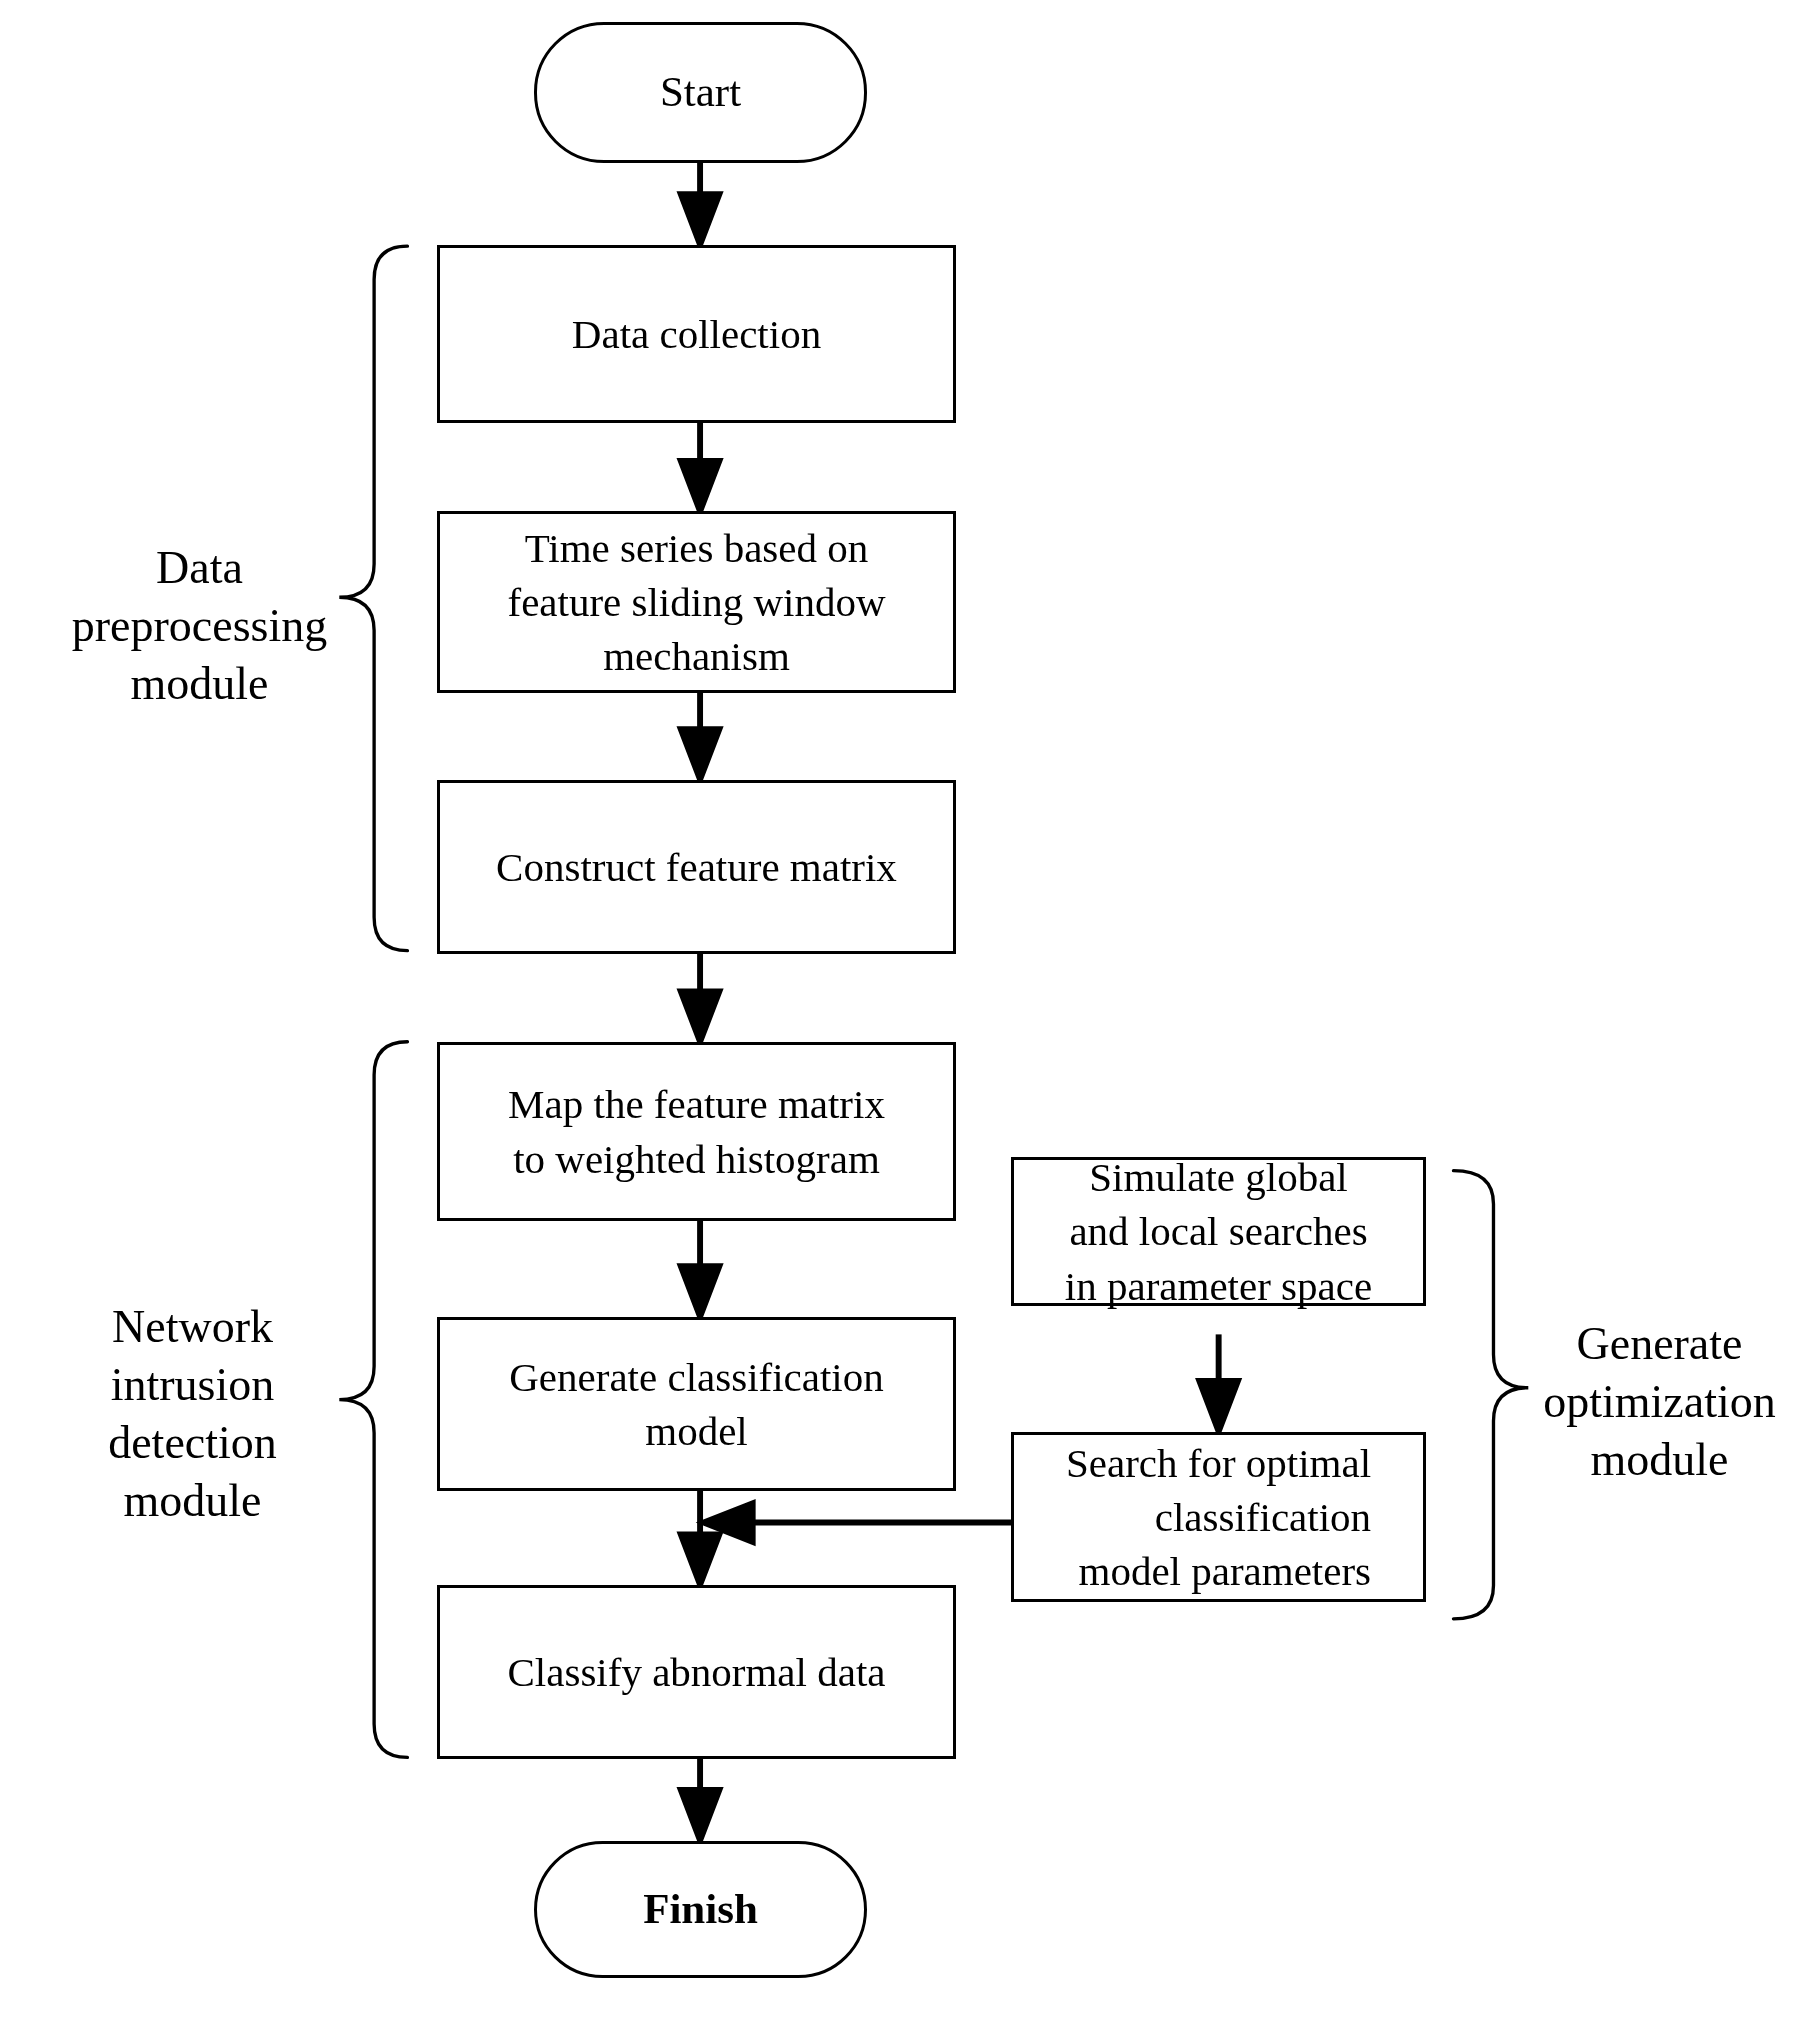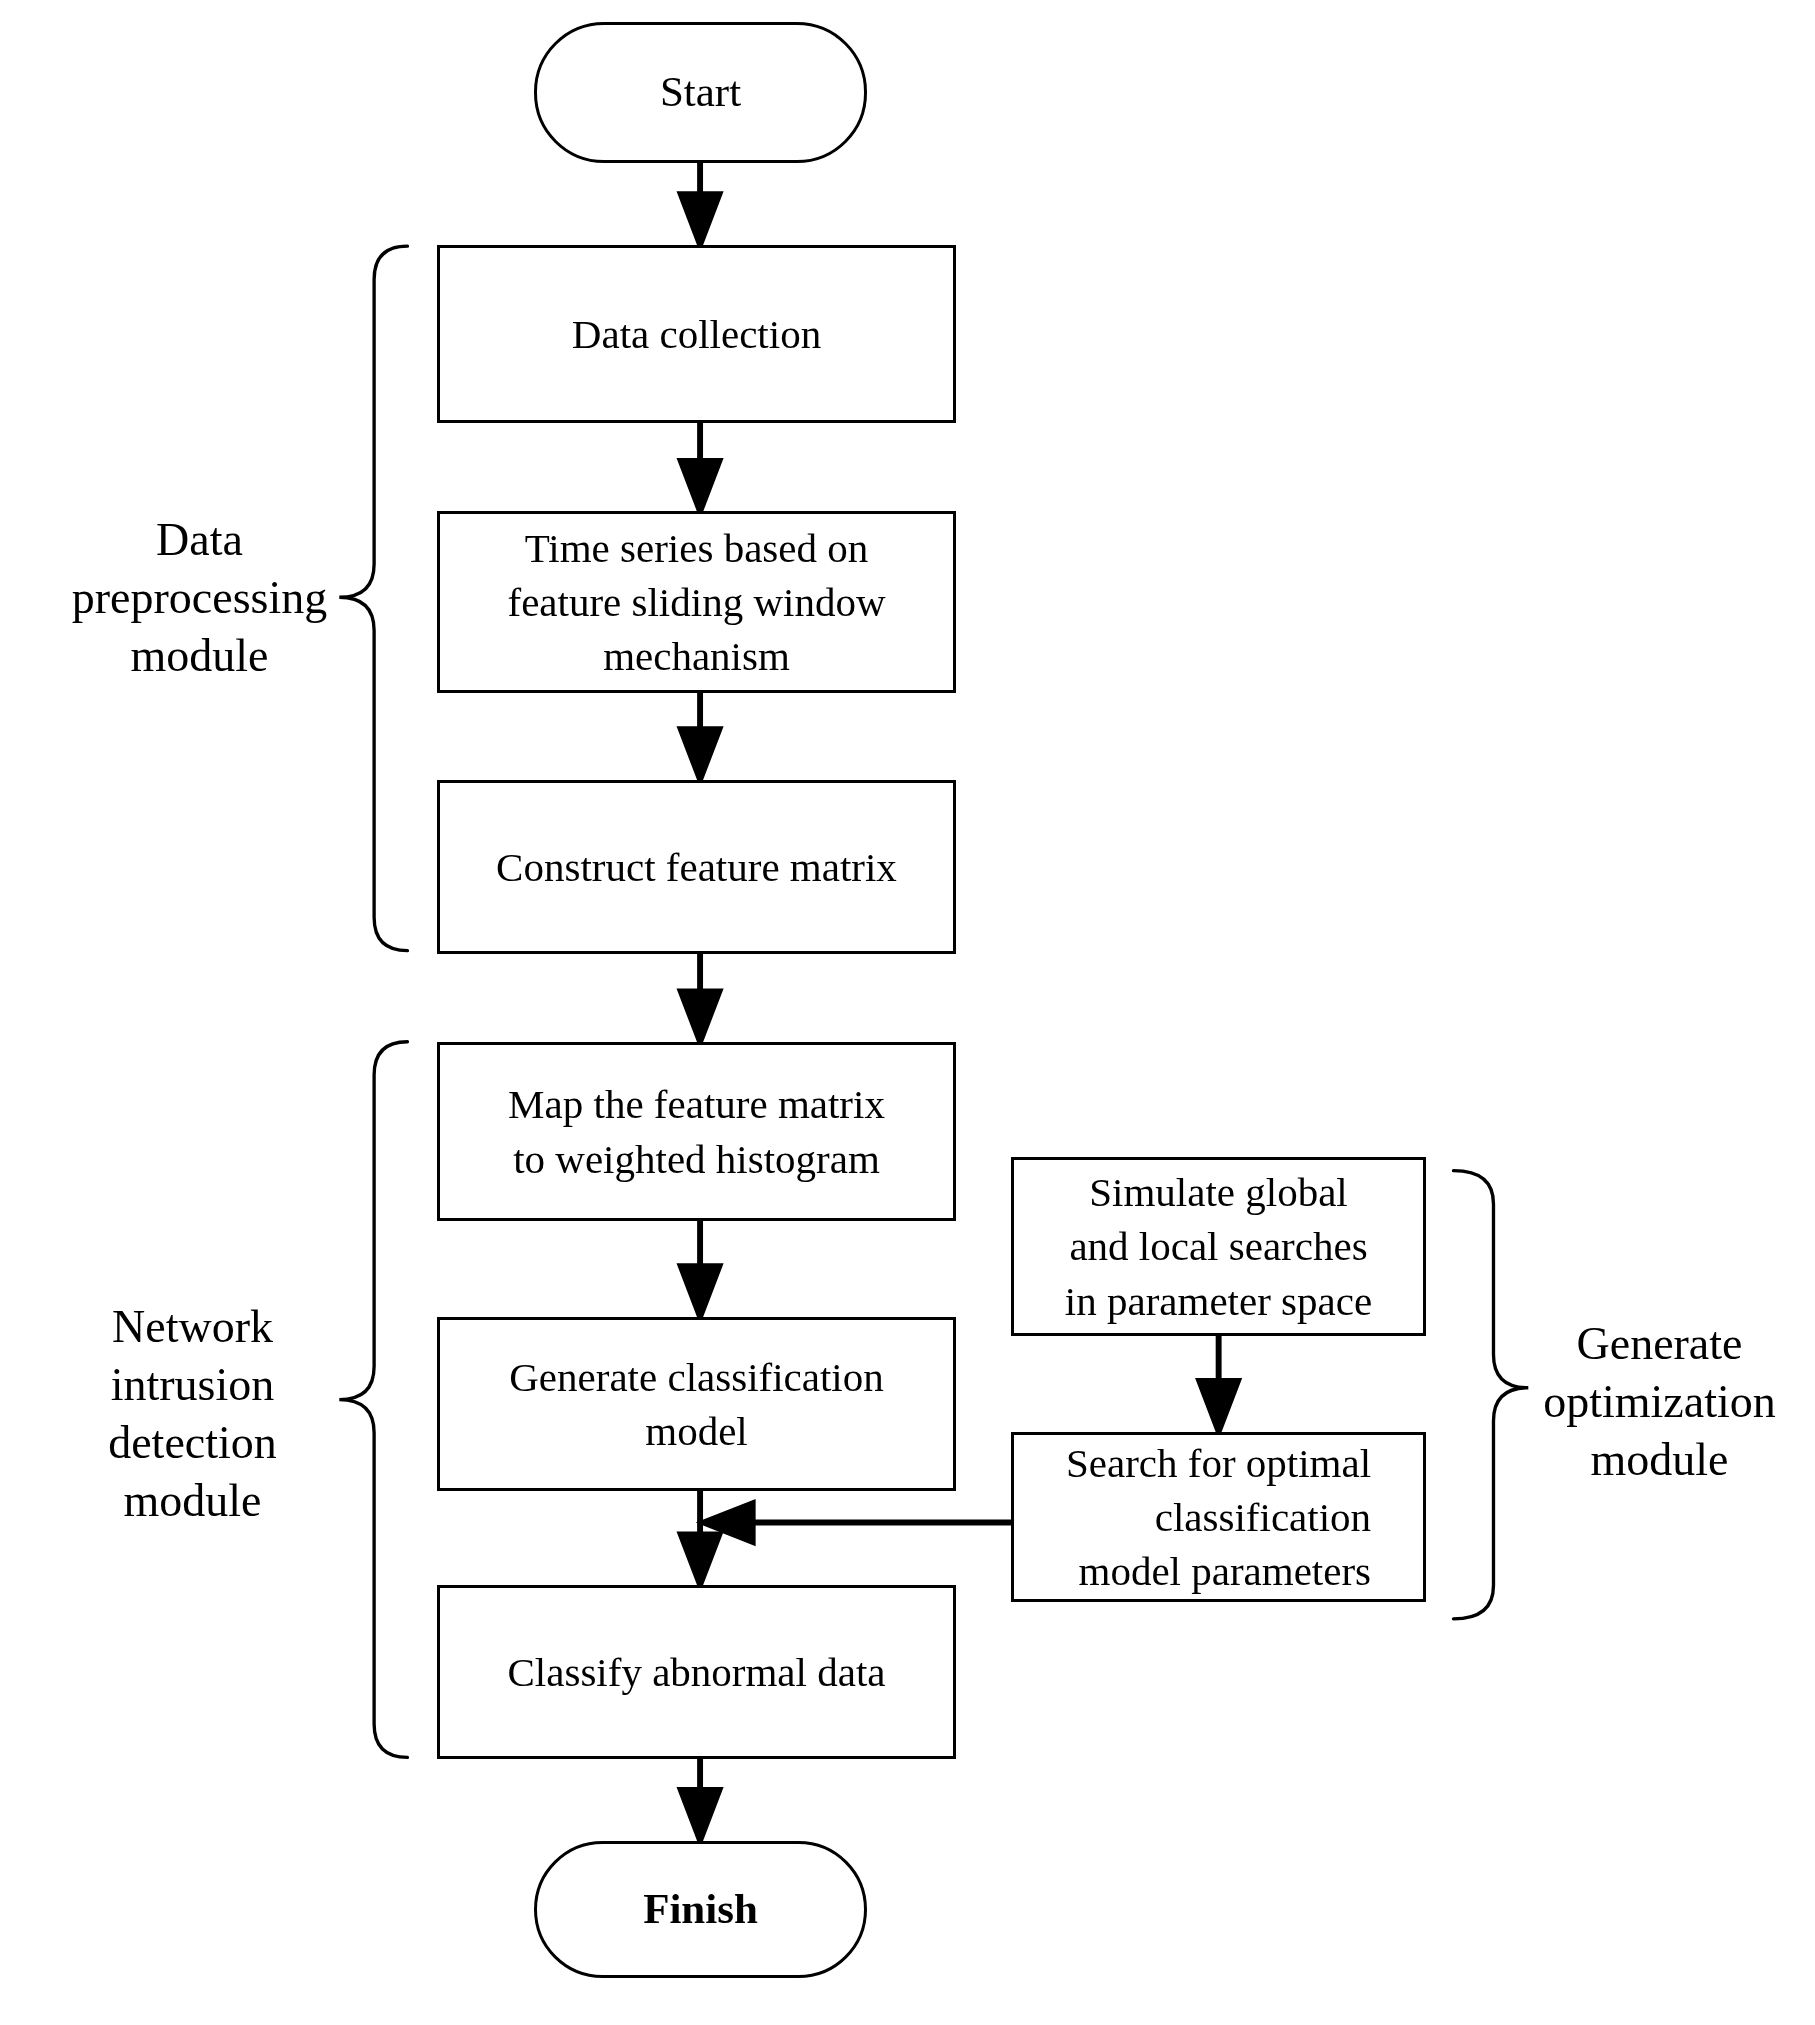--- a/index.html
+++ b/index.html
@@ -94,29 +94,29 @@
   <div class="node" style="left:437px; top:1042px; width:519px; height:179px;">Map the feature matrix
 to weighted histogram</div>
 
   <div class="node" style="left:437px; top:1317px; width:519px; height:174px;">Generate classification
 model</div>
 
   <div class="node" style="left:437px; top:1585px; width:519px; height:174px;">Classify abnormal data</div>
 
   <div class="node terminator" style="left:534px; top:1841px; width:333px; height:137px;font-weight:bold;">Finish</div>
 
-  <div class="node" style="left:1011px; top:1157px; width:415px; height:179px;">Simulate global
+  <div class="node" style="left:1011px; top:1157px; width:415px; height:149px;">Simulate global
 and local searches
 in parameter space</div>
 
   <div class="node" style="left:1011px; top:1432px; width:415px; height:170px;text-align:right;">Search for optimal
 classification
 model parameters</div>
 
-  <div class="module-label" style="left:44px; top:511px; width:311px;">Data
+  <div class="module-label" style="left:44px; top:539px; width:311px;">Data
 preprocessing
 module</div>
 
   <div class="module-label" style="left:37px; top:1298px; width:311px;">Network
 intrusion
 detection
 module</div>
 
   <div class="module-label" style="left:1504px; top:1315px; width:311px;">Generate
 optimization

